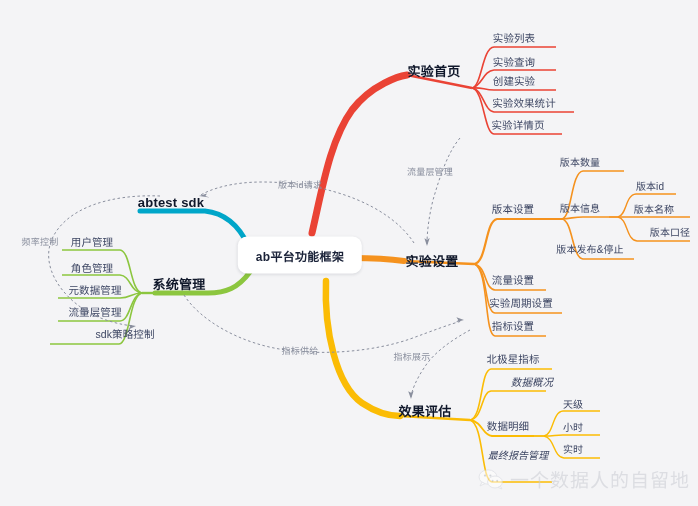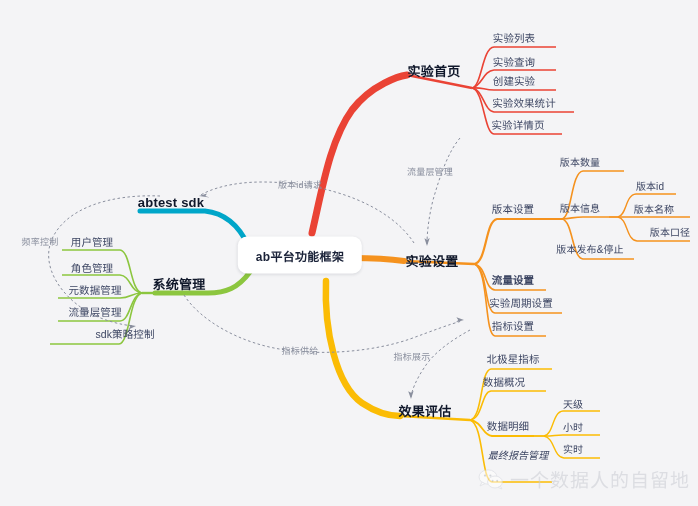--- a/index.html
+++ b/index.html
@@ -161,27 +161,27 @@
   <div class="node sub-label" style="left:518px; top:124px;">实验详情页</div>
 
   <div class="node branch-label" style="left:432px; top:260px;">实验设置</div>
   <div class="node sub-label" style="left:513px; top:208px;">版本设置</div>
   <div class="node leaf-label" style="left:580px; top:161px;">版本数量</div>
   <div class="node leaf-label" style="left:580px; top:207px;">版本信息</div>
   <div class="node leaf-label" style="left:650px; top:185px;">版本id</div>
   <div class="node leaf-label" style="left:654px; top:208px;">版本名称</div>
   <div class="node leaf-label" style="left:670px; top:231px;text-align:right;">版本口径</div>
   <div class="node leaf-label" style="left:590px; top:248px;">版本发布&amp;停止</div>
-  <div class="node sub-label" style="left:513px; top:279px;font-weight:bold;">流量设置</div>
+  <div class="node sub-label" style="left:513px; top:279px;">流量设置</div>
   <div class="node sub-label" style="left:521px; top:302px;">实验周期设置</div>
   <div class="node sub-label" style="left:513px; top:325px;">指标设置</div>
 
   <div class="node branch-label" style="left:425px; top:410px;">效果评估</div>
   <div class="node sub-label" style="left:513px; top:358px;">北极星指标</div>
-  <div class="node sub-label" style="left:504px; top:381px;">数据概况</div>
+  <div class="node sub-label" style="left:532px; top:381px;font-style:italic;">数据概况</div>
   <div class="node sub-label" style="left:508px; top:425px;">数据明细</div>
   <div class="node leaf-label" style="left:573px; top:403px;">天级</div>
   <div class="node leaf-label" style="left:573px; top:426px;">小时</div>
   <div class="node leaf-label" style="left:573px; top:448px;">实时</div>
   <div class="node leaf-label" style="left:518px; top:454px;font-style:italic;">最终报告管理</div>
 
   <div class="node branch-label" style="left:171px; top:202px;">abtest sdk</div>
 
   <div class="node branch-label" style="left:179px; top:283px;">系统管理</div>
   <div class="node sub-label" style="left:92px; top:241px;">用户管理</div>

